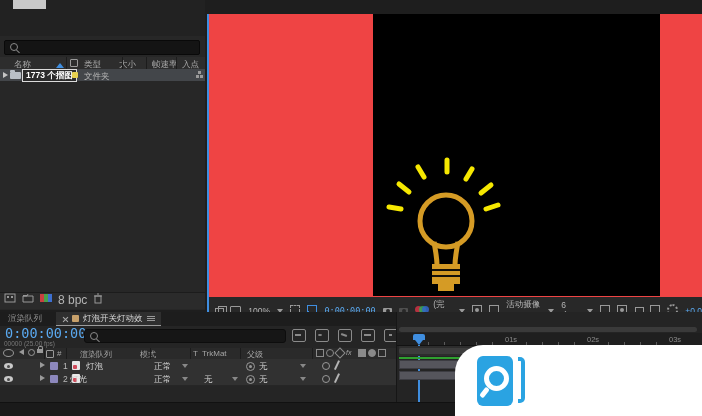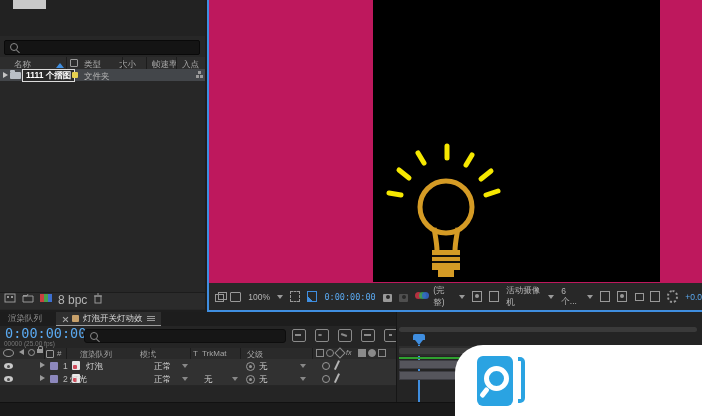--- a/index.html
+++ b/index.html
@@ -26,21 +26,21 @@
   .folder-ico::before{content:"";position:absolute;left:0;top:-2px;width:5px;height:2px;background:#b9bfc6;border-radius:1px 1px 0 0;}
   .name-box{position:absolute;left:22px;top:0px;padding:1px 3px;border:1px solid #dcdcdc;background:#2a2a2a;color:#fff;font-weight:bold;font-size:8.5px;line-height:9px;}
   .lbl-sq{position:absolute;left:72px;top:3px;width:6px;height:6px;border-radius:1px;}
   .comp-ico{position:absolute;left:8px;top:1px;width:11px;height:9px;border:1px solid #555;
             background:linear-gradient(90deg,#3d6fd0 0 34%,#c94040 34% 67%,#49a04a 67% 100%);}
   .netico{position:absolute;left:196px;top:2px;width:7px;height:7px;}
   .netico i{position:absolute;width:3px;height:3px;background:#9a9a9a;}
   .proj-foot{position:absolute;left:0;top:292px;width:205px;height:17px;background:#2b2b2b;border-top:1px solid #1c1c1c;display:flex;gap:6px;padding-left:4px;box-sizing:border-box;font-size:12px;color:#b5b5b5;}
 
   
-  .viewer{position:absolute;left:207px;top:0;width:495px;height:312px;background:#be185d;
+  .viewer{position:absolute;left:207px;top:14px;width:495px;height:312px;background:#ef4444;
           border-left:2px solid #3f8ee0;border-bottom:2px solid #3f8ee0;box-sizing:border-box;}
   .comp-black{position:absolute;left:164px;top:0;width:287px;height:282px;background:#000;}
   .vtoolbar{position:absolute;left:0;top:283px;width:100%;height:27px;background:#282828;display:flex;align-items:center;gap:7px;padding-left:6px;box-sizing:border-box;font-size:8.5px;color:#b5b5b5;}
   .chev{width:0;height:0;border:3px solid transparent;border-top:4px solid #9a9a9a;margin-top:3px;display:inline-block;}
   .tc-cyan{color:#5aa9f0;font-family:"DejaVu Sans Mono",monospace;font-size:8.5px;}
   .vico{display:inline-flex;}
   .blue-accent{color:#5aa9f0;}
 
   
   .tl{position:absolute;left:0;top:312px;width:702px;height:104px;background:#252525;}
@@ -146,21 +146,21 @@
       <span style="left:182px">入点</span>
       <i class="vd" style="left:66px"></i>
         <i class="vd" style="left:122px"></i>
         <i class="vd" style="left:146px"></i>
         <i class="vd" style="left:176px"></i>
     </div>
 
     <div class="prow prow1">
       <span class="tri-r" style="left:3px;top:3px"></span>
       <span class="folder-ico"></span>
-      <span class="name-box">1111 个摺图</span>
+      <span class="name-box">1773 个摺图</span>
       <span class="lbl-sq" style="background:#e6d04f"></span>
       <span style="position:absolute;left:84px;top:2px">文件夹</span>
       <span class="netico">
           <i style="left:2px;top:0"></i>
           <i style="left:0;top:4px"></i>
           <i style="left:4px;top:4px"></i>
         </span>
     </div>
 
 
@@ -348,20 +348,38 @@
       <span class="ddchev" style="left:232px"></span>
       <span class="whip"></span>
       <span style="position:absolute;left:259px;top:2px">无</span>
       <span class="ddchev" style="left:300px"></span>
       <span class="swdot"></span>
       <span class="slash"></span>
     </div>
 
     <div class="tracks">
       <div class="navbar"></div>
+      <div class="ruler">
+        <span style="left:108px">01s</span>
+        <span style="left:190px">02s</span>
+        <span style="left:272px">03s</span>
+        <i class="tick" style="left:31px"></i>
+          <i class="tick" style="left:47px"></i>
+          <i class="tick" style="left:63px"></i>
+          <i class="tick" style="left:79px"></i>
+          <i class="tick" style="left:95px"></i>
+        <i class="tick" style="left:129px"></i>
+          <i class="tick" style="left:145px"></i>
+          <i class="tick" style="left:161px"></i>
+          <i class="tick" style="left:177px"></i>
+        <i class="tick" style="left:211px"></i>
+          <i class="tick" style="left:227px"></i>
+          <i class="tick" style="left:243px"></i>
+          <i class="tick" style="left:259px"></i>
+      </div>
       <div class="cti"></div>
       <div class="cti-line"></div>
       <div class="workarea"></div>
       <div class="cached"></div>
       <div class="lbar lbar1"></div>
       <div class="lbar lbar2"></div>
     </div>
 
     <div class="tl-bottom"></div>
   </div>

